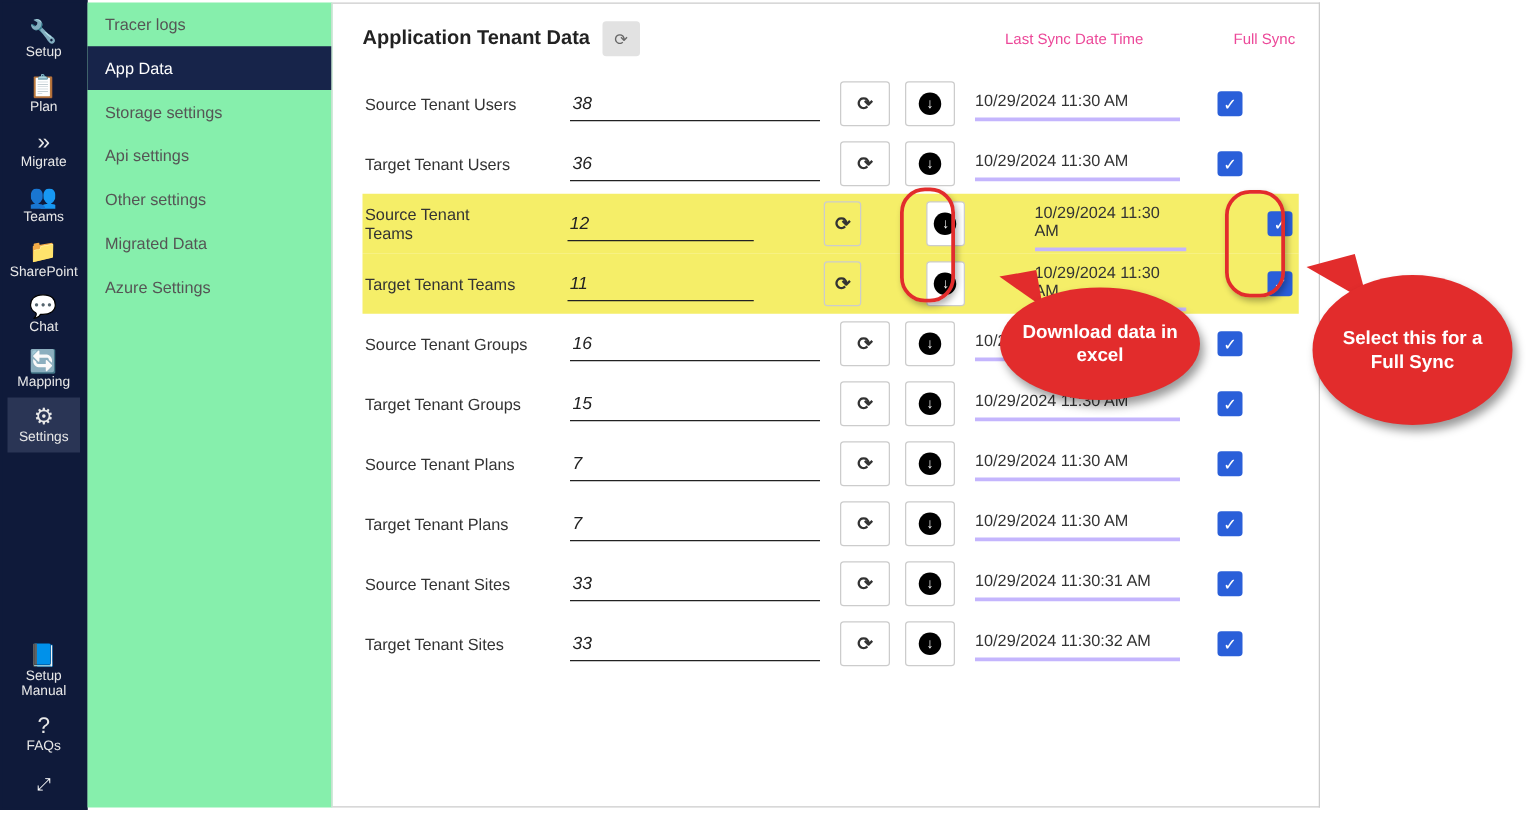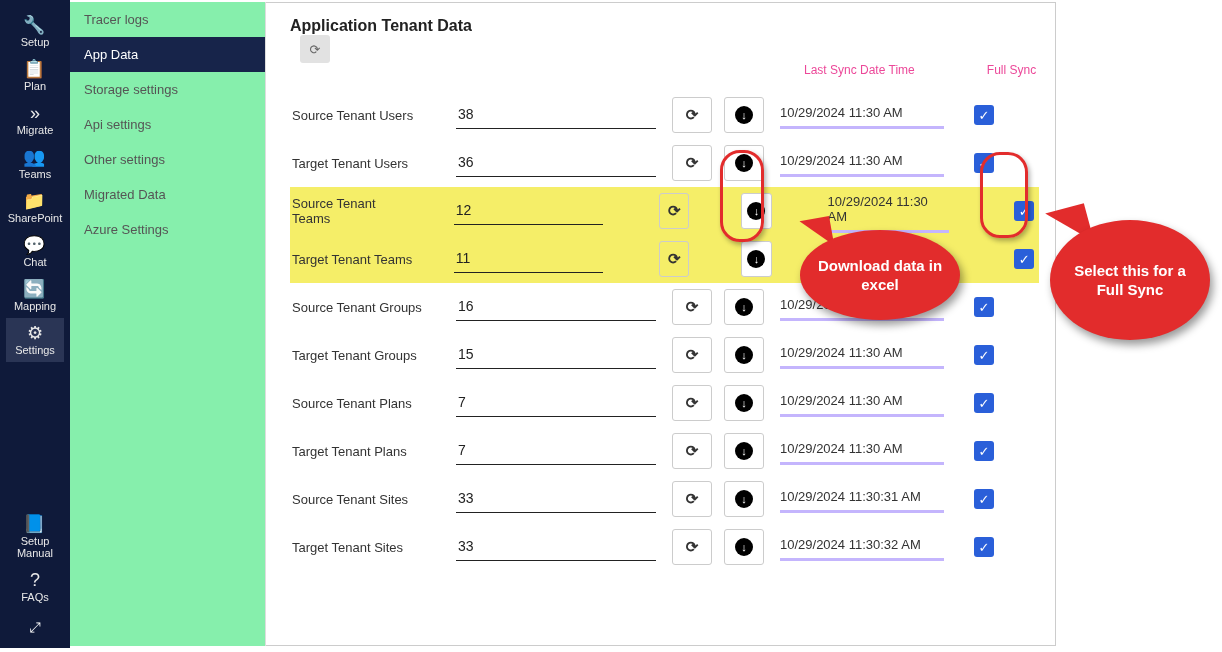--- a/index.html
+++ b/index.html
@@ -11,32 +11,32 @@
   .nav-icon { font-size: 18px; line-height: 1; }
   .nav-spacer { flex: 1; }
   .nav-bottom { width: 100%; display: flex; flex-direction: column; align-items: center; }
   .expand-btn { padding: 10px; font-size: 14px; cursor: pointer; color:#fff; }
   
   .sub-nav { position: absolute; left: 70px; top: 2px; width: 196px; height: 644px; background: #86efac; border-right: 1px solid #ddd; }
   .sub-item { padding: 10px 14px; font-size: 13px; color: #555; cursor: pointer; }
   .sub-item.active { background: #17244a; color: #fff; font-weight: 500; }
   
   .content { position: absolute; left: 266px; top: 2px; width: 790px; height: 644px; padding: 14px 16px 0 24px; border: 1px solid #ccc; border-left:none;}
-  .content-header { display: flex; margin-bottom: 14px; flex-direction: column; }
+  .content-header { display: flex; align-items: center; margin-bottom: 14px; }
   .title { font-size: 16px; font-weight: bold; color: #222; }
   .title-refresh { margin-left: 10px; width: 30px; height: 28px; background: #e2e2e2; border-radius: 3px; display: flex; align-items: center; justify-content: center; cursor: pointer; color: #666;}
   .col-heads { margin-left: auto; display: flex; gap: 40px; font-size: 12px; color: #ec4899; }
   .col-head-sync { width: 140px; text-align: left; }
   .col-head-full { width: 55px; text-align: center; }
   
   .data-rows { }
   .row { display: flex; align-items: center; height: 48px; }
   .row.highlight { background: #f5ee68; gap: 40px; }
   .cell-label { width: 166px; font-size: 13px; color: #333; padding-left: 2px;}
-  .cell-value { width: 200px; border-bottom: 1px solid #222; font-size: 14px; color: #222; padding: 4px 2px 6px 2px; margin-right: 16px;}
+  .cell-value { width: 200px; border-bottom: 1px solid #222; font-size: 14px; color: #222; padding: 4px 2px 6px 2px; margin-right: 16px; font-style: italic;}
   .cell-refresh { width: 40px; height: 36px; background: #fff; border: 1px solid #ccc; border-radius: 3px; display: flex; align-items: center; justify-content: center; cursor: pointer; margin-right: 12px; font-size: 15px;}
   .row.highlight .cell-refresh { background: #f5ee68; }
   .cell-download { width: 40px; height: 36px; background: #fff; border: 1px solid #ccc; border-radius: 3px; display: flex; align-items: center; justify-content: center; cursor: pointer; margin-right: 16px; }
   .cell-date { width: 164px; border-bottom: 3px solid #c4b5fd; font-size: 13px; color: #333; padding: 4px 0 6px 0; margin-right: 20px;}
   .cell-check { width: 40px; display: flex; justify-content: center; }
   .checkbox { width: 20px; height: 20px; background: #2a5fd9; border-radius: 3px; display: flex; align-items: center; justify-content: center; color: #fff; font-size: 13px; cursor: pointer; }
   
   .dl-icon { width: 18px; height: 18px; border-radius: 50%; background: #000; display:flex; align-items:center; justify-content:center; color:#fff; font-size:11px;}
   
   .callout { position: absolute; background: #e22c2c; color: #fff; border-radius: 50%; display: flex; align-items: center; justify-content: center; text-align: center; font-weight: bold; box-shadow: 3px 5px 8px rgba(0,0,0,0.4); }

